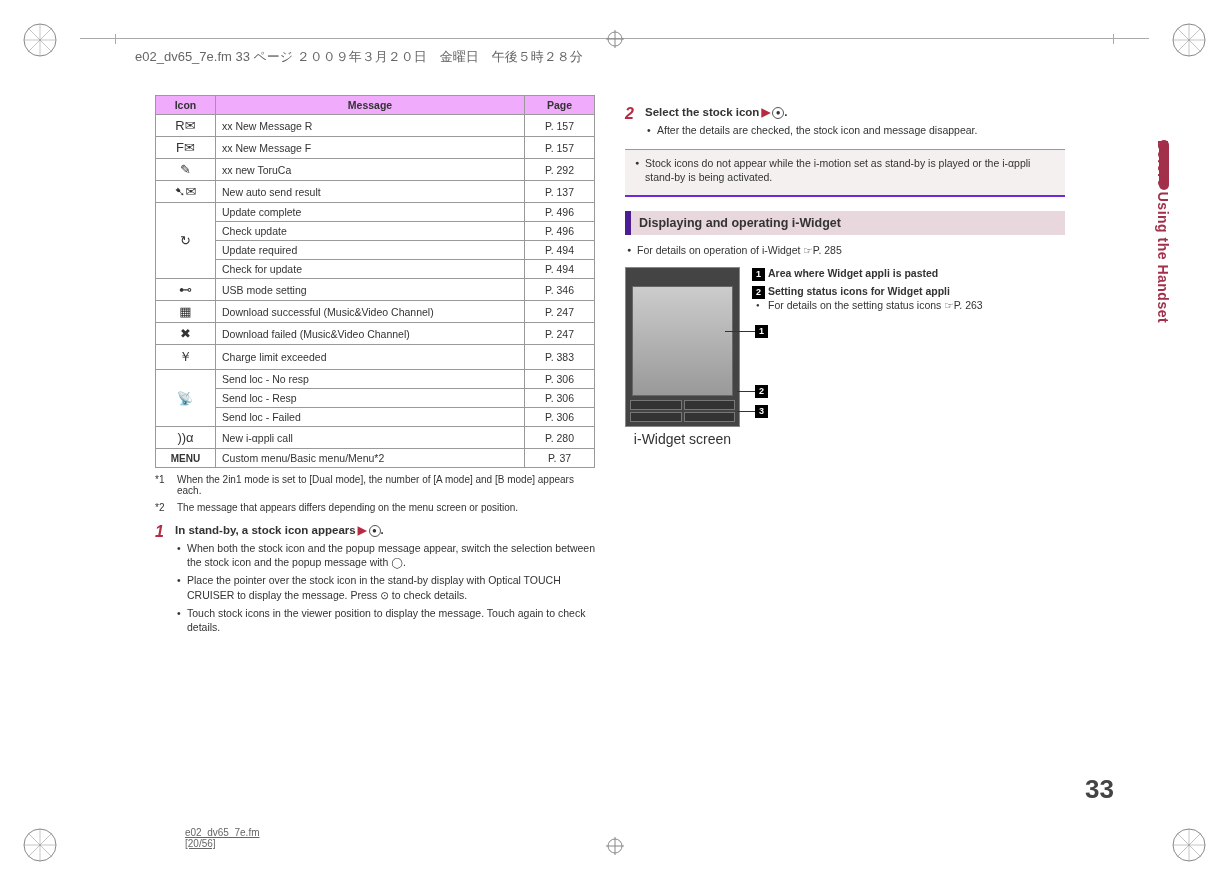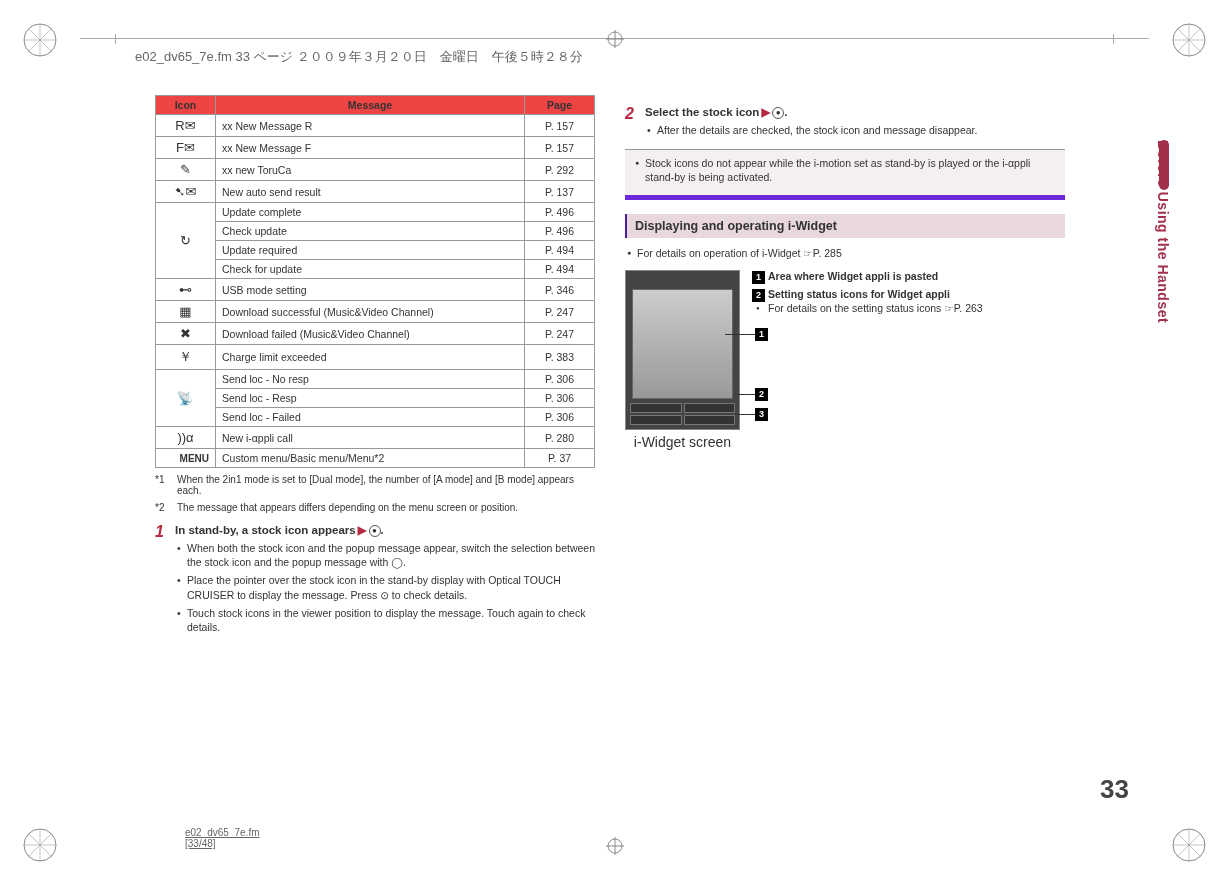--- a/index.html
+++ b/index.html
@@ -65,21 +65,21 @@
     display: flex;
     gap: 30px;
   }
   .col { width: 440px; }
   table.stock {
     border-collapse: collapse;
     width: 100%;
     font-size: 10.5px;
   }
   table.stock th {
-    background: #ef4444;
+    background: #f0abfc;
     border: 1px solid #999;
     padding: 3px 6px;
     font-weight: bold;
     text-align: center;
   }
   table.stock td {
     border: 1px solid #999;
     padding: 3px 6px;
   }
   table.stock td.icon { width: 60px; text-align: center; font-size: 13px; }
@@ -92,28 +92,28 @@
   .step-body { flex: 1; }
   .step-title { font-weight: bold; font-size: 11.5px; margin-bottom: 4px; }
   .step-title .arrow { color: #b62a42; font-weight: bold; margin: 0 2px; }
   .bullet-list { list-style: none; padding-left: 0; }
   .bullet-list li { position: relative; padding-left: 12px; margin-bottom: 4px; font-size: 10.5px; line-height: 1.35; }
   .bullet-list li::before { content: "•"; position: absolute; left: 2px; }
   .dot-list li::before { content: "●"; font-size: 7px; top: 2px; }
   .note-box {
     background: #f5f0f0;
     border-top: 1px solid #999;
-    border-bottom: 5px solid #6d28d9;
+    border-bottom: 2px solid #6d28d9;
     padding: 6px 8px;
     margin-top: 8px;
     font-size: 10.5px;
   }
   .section-heading {
     background: #e8d8de;
-    border-left: 2px solid #4c1d95;
+    border-left: 6px solid #4c1d95;
     padding: 5px 8px;
     font-weight: bold;
     font-size: 12.5px;
     margin-top: 14px;
     margin-bottom: 8px;
   }
   .para { font-size: 10.5px; line-height: 1.4; margin-bottom: 4px; }
   .widget-layout { display: flex; gap: 12px; margin-top: 10px; }
   .widget-image {
     width: 115px;
@@ -177,21 +177,21 @@
     color: #a2304a;
     font-size: 14px;
     position: absolute;
     top: 0;
     right: -2px;
     letter-spacing: 0.5px;
   }
   .page-num {
     position: absolute;
     bottom: 80px;
-    right: 100px;
+    right: 115px;
     font-size: 26px;
     font-weight: bold;
     color: #444;
   }
   .footer-text {
     position: absolute;
     bottom: 36px;
     left: 185px;
     font-size: 10px;
     color: #666;
@@ -353,21 +353,21 @@
           <tr>
             <td class="msg">Send loc - Failed</td>
             <td class="page">P. 306</td>
           </tr>
           <tr>
             <td class="icon">))α</td>
             <td class="msg">New i-αppli call</td>
             <td class="page">P. 280</td>
           </tr>
           <tr>
-            <td class="icon" style="font-weight: bold; font-size: 10px; text-align: right;">MENU</td>
+            <td class="icon" style="font-weight: bold; font-size: 10px;">MENU</td>
             <td class="msg">Custom menu/Basic menu/Menu*2</td>
             <td class="page">P. 37</td>
           </tr>
         </tbody>
     </table>
 
     <div class="footnote">
       <span class="fn-num">*1</span>
       <span>When the 2in1 mode is set to [Dual mode], the number of [A mode] and [B mode] appears each.</span>
     </div>
@@ -451,14 +451,14 @@
 
 <div class="side-tab">
   <div class="bar"></div>
   <div class="text">Before Using the Handset</div>
 </div>
 
 <div class="page-num">33</div>
 
 <div class="footer-text">
   <div>e02_dv65_7e.fm</div>
-  <div>[33/48]</div>
+  <div>[20/56]</div>
 </div>
 
 </body></html>

